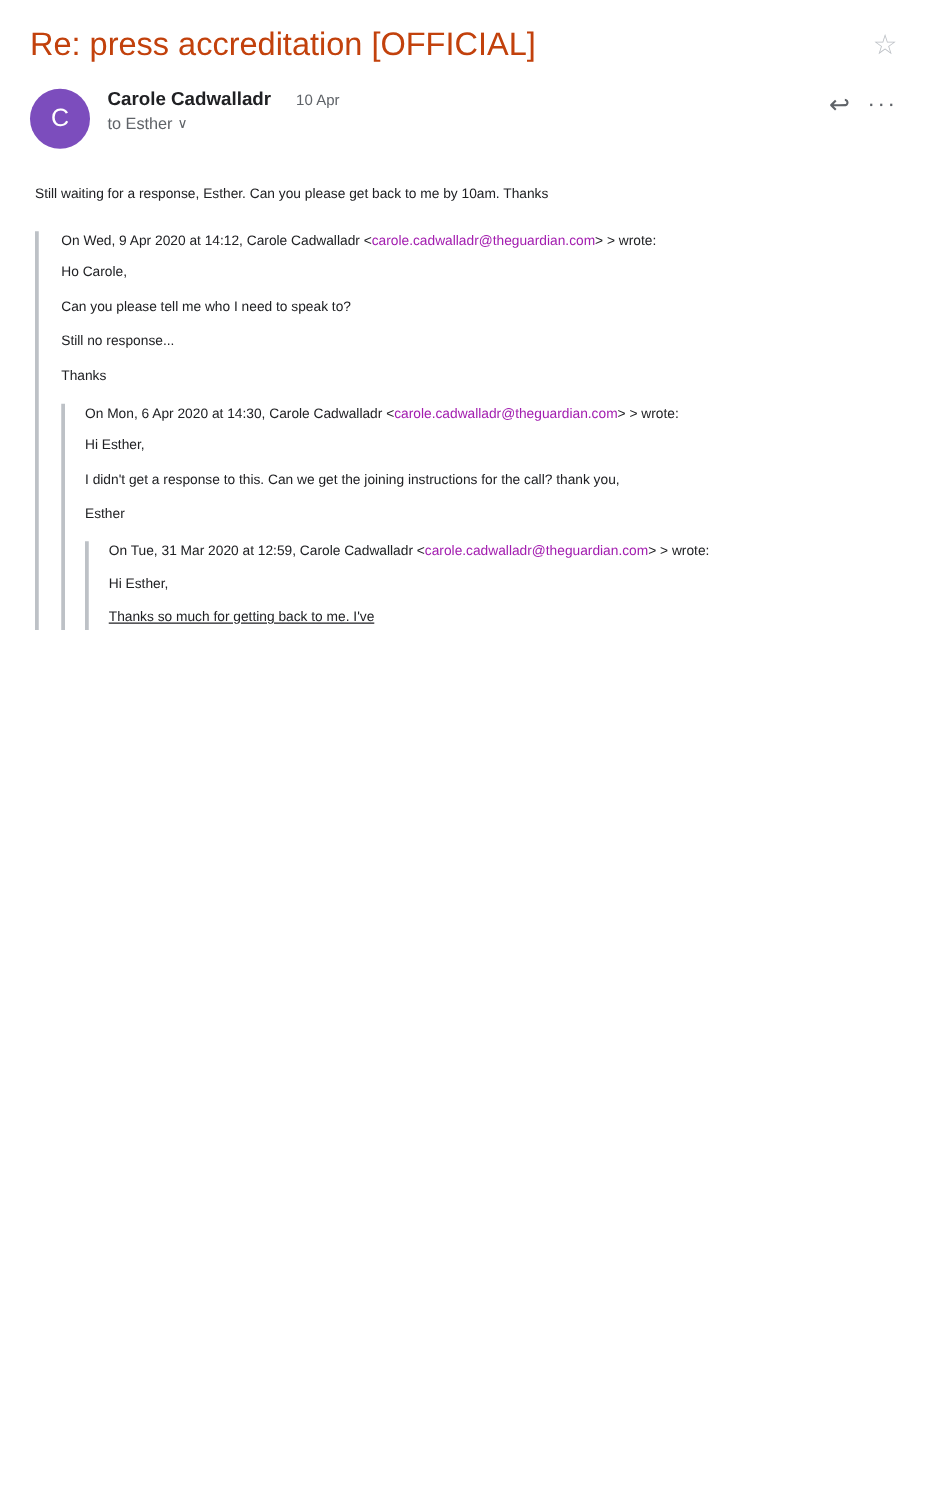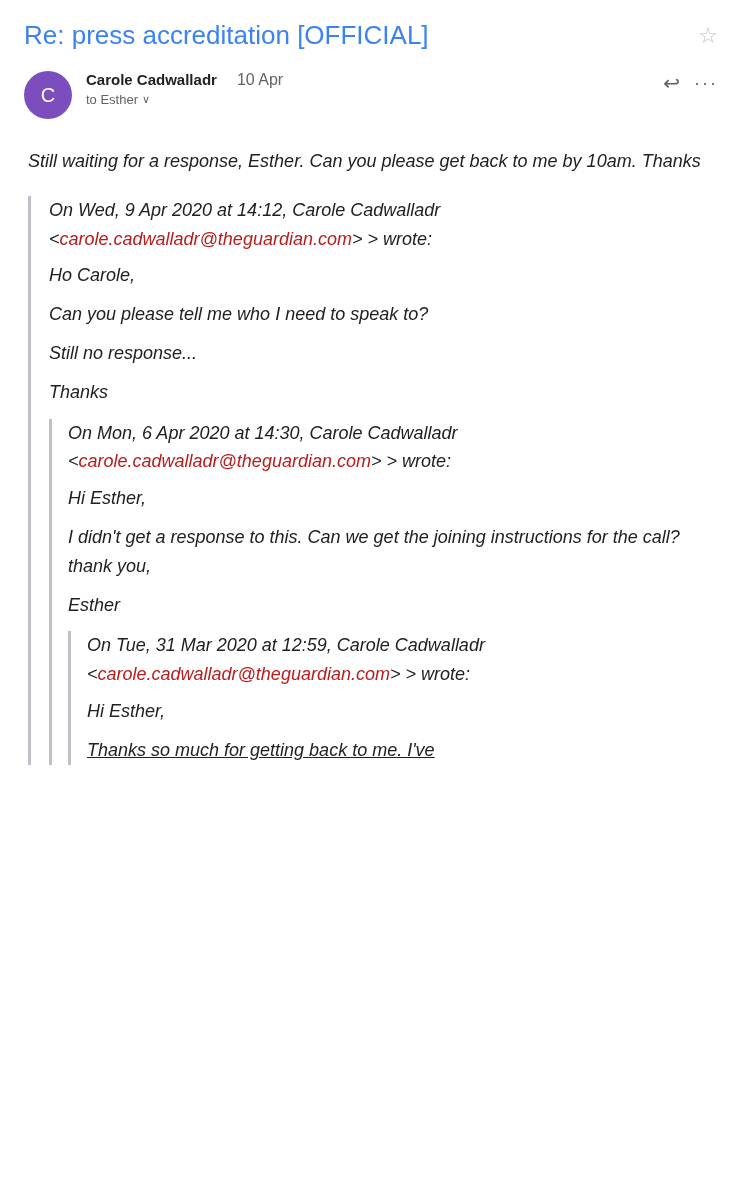--- a/index.html
+++ b/index.html
@@ -25,21 +25,21 @@
     .email-subject {
       display: flex;
       align-items: center;
       justify-content: space-between;
       margin-bottom: 20px;
     }
 
     .subject-title {
       font-size: 26px;
       font-weight: 400;
-      color: #3b82f6;
+      color: #c2410c;
       flex: 1;
     }
 
     .star-icon {
       font-size: 22px;
       color: #bdc1c6;
       cursor: pointer;
       margin-left: 12px;
     }
 
@@ -75,21 +75,21 @@
       gap: 20px;
     }
 
     .sender-name {
       font-size: 15px;
       font-weight: 600;
       color: #202124;
     }
 
     .sender-date {
-      font-size: 16px;
+      font-size: 12px;
       color: #5f6368;
     }
 
     .sender-to {
       font-size: 13px;
       color: #5f6368;
       display: flex;
       align-items: center;
       gap: 4px;
       margin-top: 3px;
@@ -115,37 +115,36 @@
 
     .more-icon {
       font-size: 18px;
       color: #5f6368;
       cursor: pointer;
       letter-spacing: 2px;
     }
 
     .email-body {
       padding: 0 4px;
-      font-size: 18px;
+      font-size: 11px;
       line-height: 1.6;
       color: #202124;
-      font-style: italic;
     }
 
     .body-paragraph {
       margin-bottom: 20px;
     }
 
     .quote-attribution {
       color: #202124;
       margin-bottom: 8px;
     }
 
     .email-link {
-      color: #b91c1c;
+      color: #a21caf;
       text-decoration: none;
     }
 
     .quoted-block {
       border-left: 3px solid #bdc1c6;
       margin-left: 0;
       padding-left: 18px;
       margin-bottom: 16px;
     }
 

